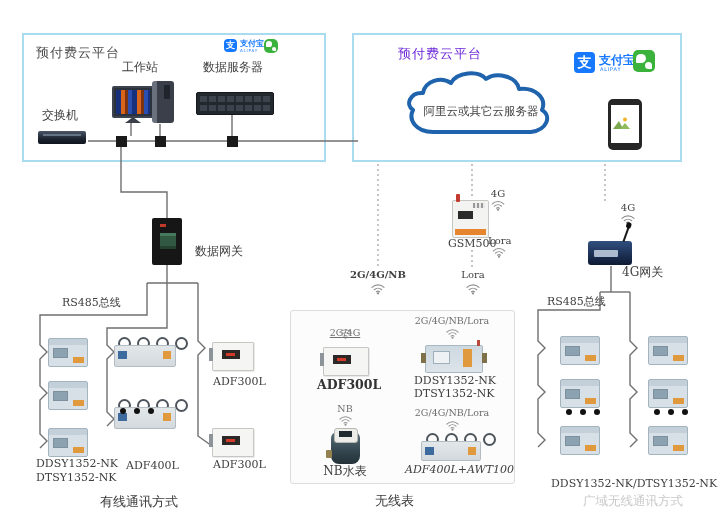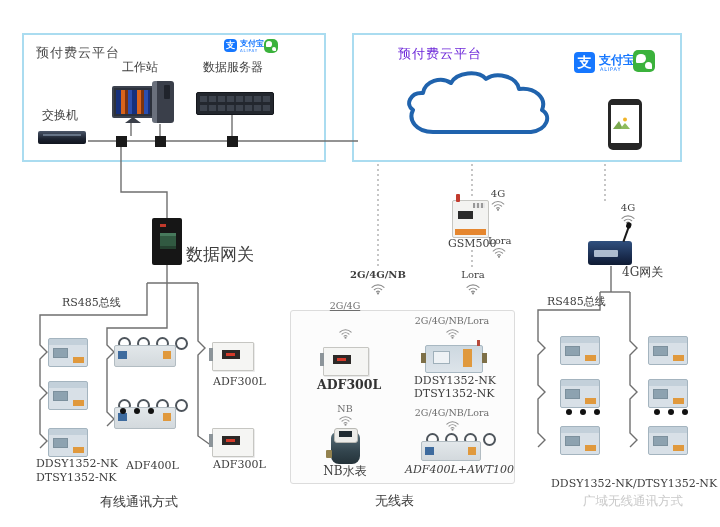--- a/index.html
+++ b/index.html
@@ -149,40 +149,41 @@
   <div class="dev sw-dev" style="left:38px;top:131px;"></div>
   <div class="dev monitor" style="left:112px;top:86px;"></div>
   <div class="dev tower" style="left:152px;top:81px;"></div>
   <div class="dev server" style="left:196px;top:92px;"></div>
 
   <span class="lbl" style="left:398px;top:47px;font-size:13px;letter-spacing:1px;color:#6d28d9;">预付费云平台</span>
 
   <svg class="abs" style="left:400px;top:68px;z-index:2;" width="160" height="76" viewBox="0 0 160 76">
     <path d="M33 64 C16 64 8 52 13 42 C5 37 10 24 23 25 C25 13 41 8 51 15 C57 4 78 2 86 11 C97 3 117 9 119 21 C135 19 147 30 142 42 C152 48 147 62 131 64 Z" fill="#ffffff" stroke="#2063ad" stroke-width="4" stroke-linejoin="round"></path>
   </svg>
+  <span class="lbl c" style="left:408px;top:105px;width:146px;font-size:11.5px;">阿里云或其它云服务器</span>
 
   <div class="alipay-ic" style="left:574px;top:52px;width:21px;height:21px;font-size:14px;">
       <span>支</span>
     </div>
   <span class="ali-txt" style="left:599px;top:54px;font-size:12px;">支付宝</span>
   <span class="ali-sub" style="left:600px;top:67px;font-size:5px;">ALIPAY</span>
   <div class="wechat-ic" style="left:633px;top:50px;width:22px;height:22px;"></div>
 
   <div class="dev phone" style="left:608px;top:99px;">
     <span class="pic">
       <svg width="18" height="13" viewBox="0 0 18 13">
         <circle cx="12" cy="3.5" r="2" fill="#f0b429"></circle>
         <path d="M0 13 L6 5 L10 13 Z" fill="#7aa84f"></path>
         <path d="M7 13 L12 7 L17 13 Z" fill="#8fbc5e"></path>
       </svg>
     </span>
   </div>
 
   <div class="dev datagw" style="left:152px;top:218px;"></div>
-  <span class="lbl" style="left:186px;top:245px;font-size:17px;">数据网关</span>
+  <span class="lbl" style="left:195px;top:245px;font-size:12px;">数据网关</span>
 
   <div class="dev gsm" style="left:452px;top:200px;">
       <span class="ant"></span>
       <span class="term"></span>
     </div>
   <span class="lbl c" style="left:448px;top:238px;width:44px;font-size:11px;">GSM500</span>
   <span class="lbl c" style="left:490px;top:188px;width:16px;font-size:10px;">4G</span>
   <svg class="wifi" style="left:490px;top:200px;" width="16" height="11">
       <use href="#wifi"></use>
     </svg>
@@ -242,21 +243,21 @@
       <span class="tab"></span>
     </div>
   <span class="lbl" style="left:213px;top:376px;font-size:11px;">ADF300L</span>
   <div class="dev m-adf300" style="left:212px;top:428px;">
       <span class="tab"></span>
     </div>
   <span class="lbl" style="left:213px;top:459px;font-size:11px;">ADF300L</span>
 
   <span class="lbl" style="left:100px;top:495px;font-size:13px;color:#3a3a3a;">有线通讯方式</span>
 
-  <span class="lbl c" style="left:317px;top:301px;width:56px;font-size:9.5px;color:#6e6e6e;text-decoration:underline;">2G/4G</span>
+  <span class="lbl c" style="left:317px;top:328px;width:56px;font-size:9.5px;color:#6e6e6e;text-decoration:underline;">2G/4G</span>
   <svg class="wifi" style="left:338px;top:328px;" width="15" height="11">
       <use href="#wifi"></use>
     </svg>
   <div class="dev m-adf300" style="left:323px;top:347px;width:44px;">
       <span class="tab"></span>
     </div>
   <span class="lbl c" style="left:317px;top:378px;width:56px;font-size:12.5px;font-weight:bold;color:#333;">ADF300L</span>
 
   <span class="lbl c" style="left:412px;top:316px;width:80px;font-size:9.5px;color:#6e6e6e;">2G/4G/NB/Lora</span>
   <svg class="wifi" style="left:445px;top:328px;" width="15" height="11">

